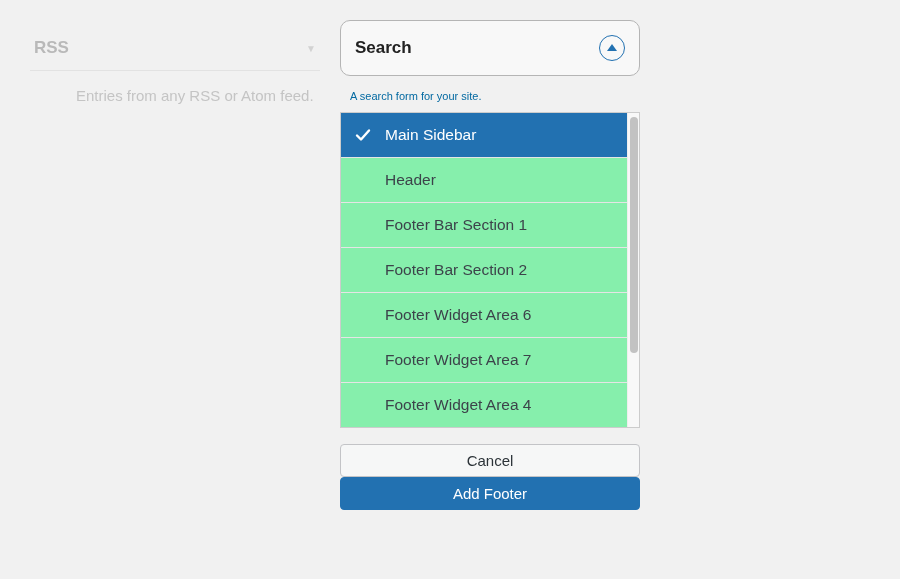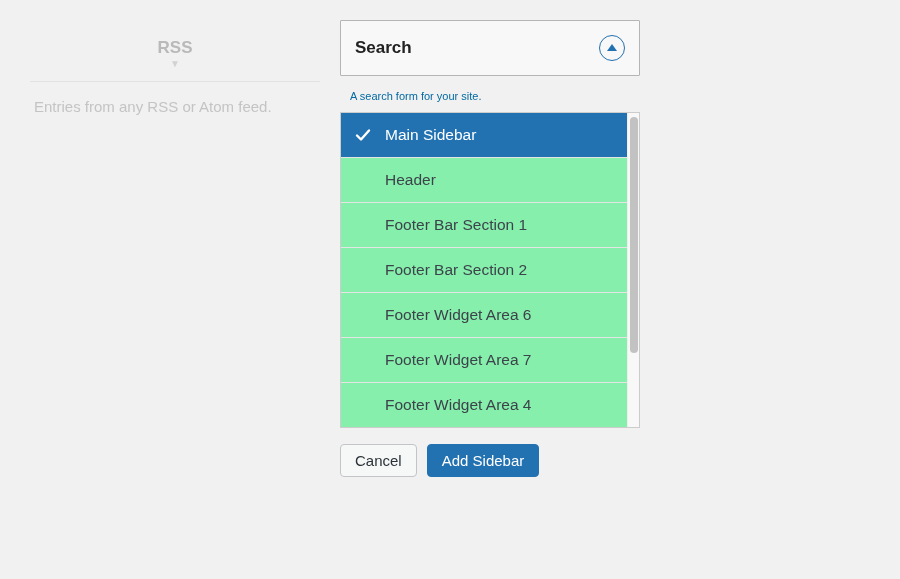--- a/index.html
+++ b/index.html
@@ -23,45 +23,45 @@
     }
     .right-col {
       width: 300px;
     }
     .rss-card {
       padding: 6px 4px 12px 4px;
       border-bottom: 1px solid #e2e2e2;
       display: flex;
       justify-content: space-between;
       align-items: center;
-      flex-direction: column;
     }
     .rss-title {
       color: #b9b9b9;
       font-weight: 600;
       font-size: 17px;
     }
     .rss-chevron {
       color: #d2d2d2;
       font-size: 10px;
     }
     .rss-desc {
       color: #c4c4c4;
       font-size: 15px;
       line-height: 1.5;
       padding: 14px 4px 0 4px;
+      margin-left: 42px;
     }
     .search-card {
       border: 1px solid #b5b5b5;
       background: #f8f8f8;
       padding: 14px 14px;
       display: flex;
       justify-content: space-between;
       align-items: center;
-      border-radius: 1px;
+      border-radius: 10px;
     }
     .search-title {
       font-weight: 700;
       font-size: 17px;
       color: #222;
     }
     .arrow-circle {
       width: 26px;
       height: 26px;
       border: 1.5px solid #2271b1;
@@ -124,22 +124,23 @@
       position: absolute;
       top: 4px;
       left: 2px;
       width: 8px;
       height: 75%;
       background: #c2c2c2;
       border-radius: 4px;
     }
     .buttons-row {
       display: flex;
-      gap: 10px;
+      justify-content: center;
       padding: 16px 0 0 0;
+      flex-direction: column;
     }
     .btn {
       font-size: 15px;
       padding: 7px 14px;
       border-radius: 4px;
       cursor: pointer;
       border: 1px solid;
     }
     .btn-cancel {
       background: #f6f7f7;
@@ -184,15 +185,15 @@
         <div class="area-item"><span>Footer Widget Area 7</span></div>
         <div class="area-item"><span>Footer Widget Area 4</span></div>
       </div>
     <div class="scrollbar">
       <div class="scroll-thumb"></div>
     </div>
   </div>
 
   <div class="buttons-row">
     <button class="btn btn-cancel">Cancel</button>
-    <button class="btn btn-primary">Add Sidebar</button>
+    <button class="btn btn-primary">Add Footer</button>
   </div>
 </div>
 
 </body></html>

